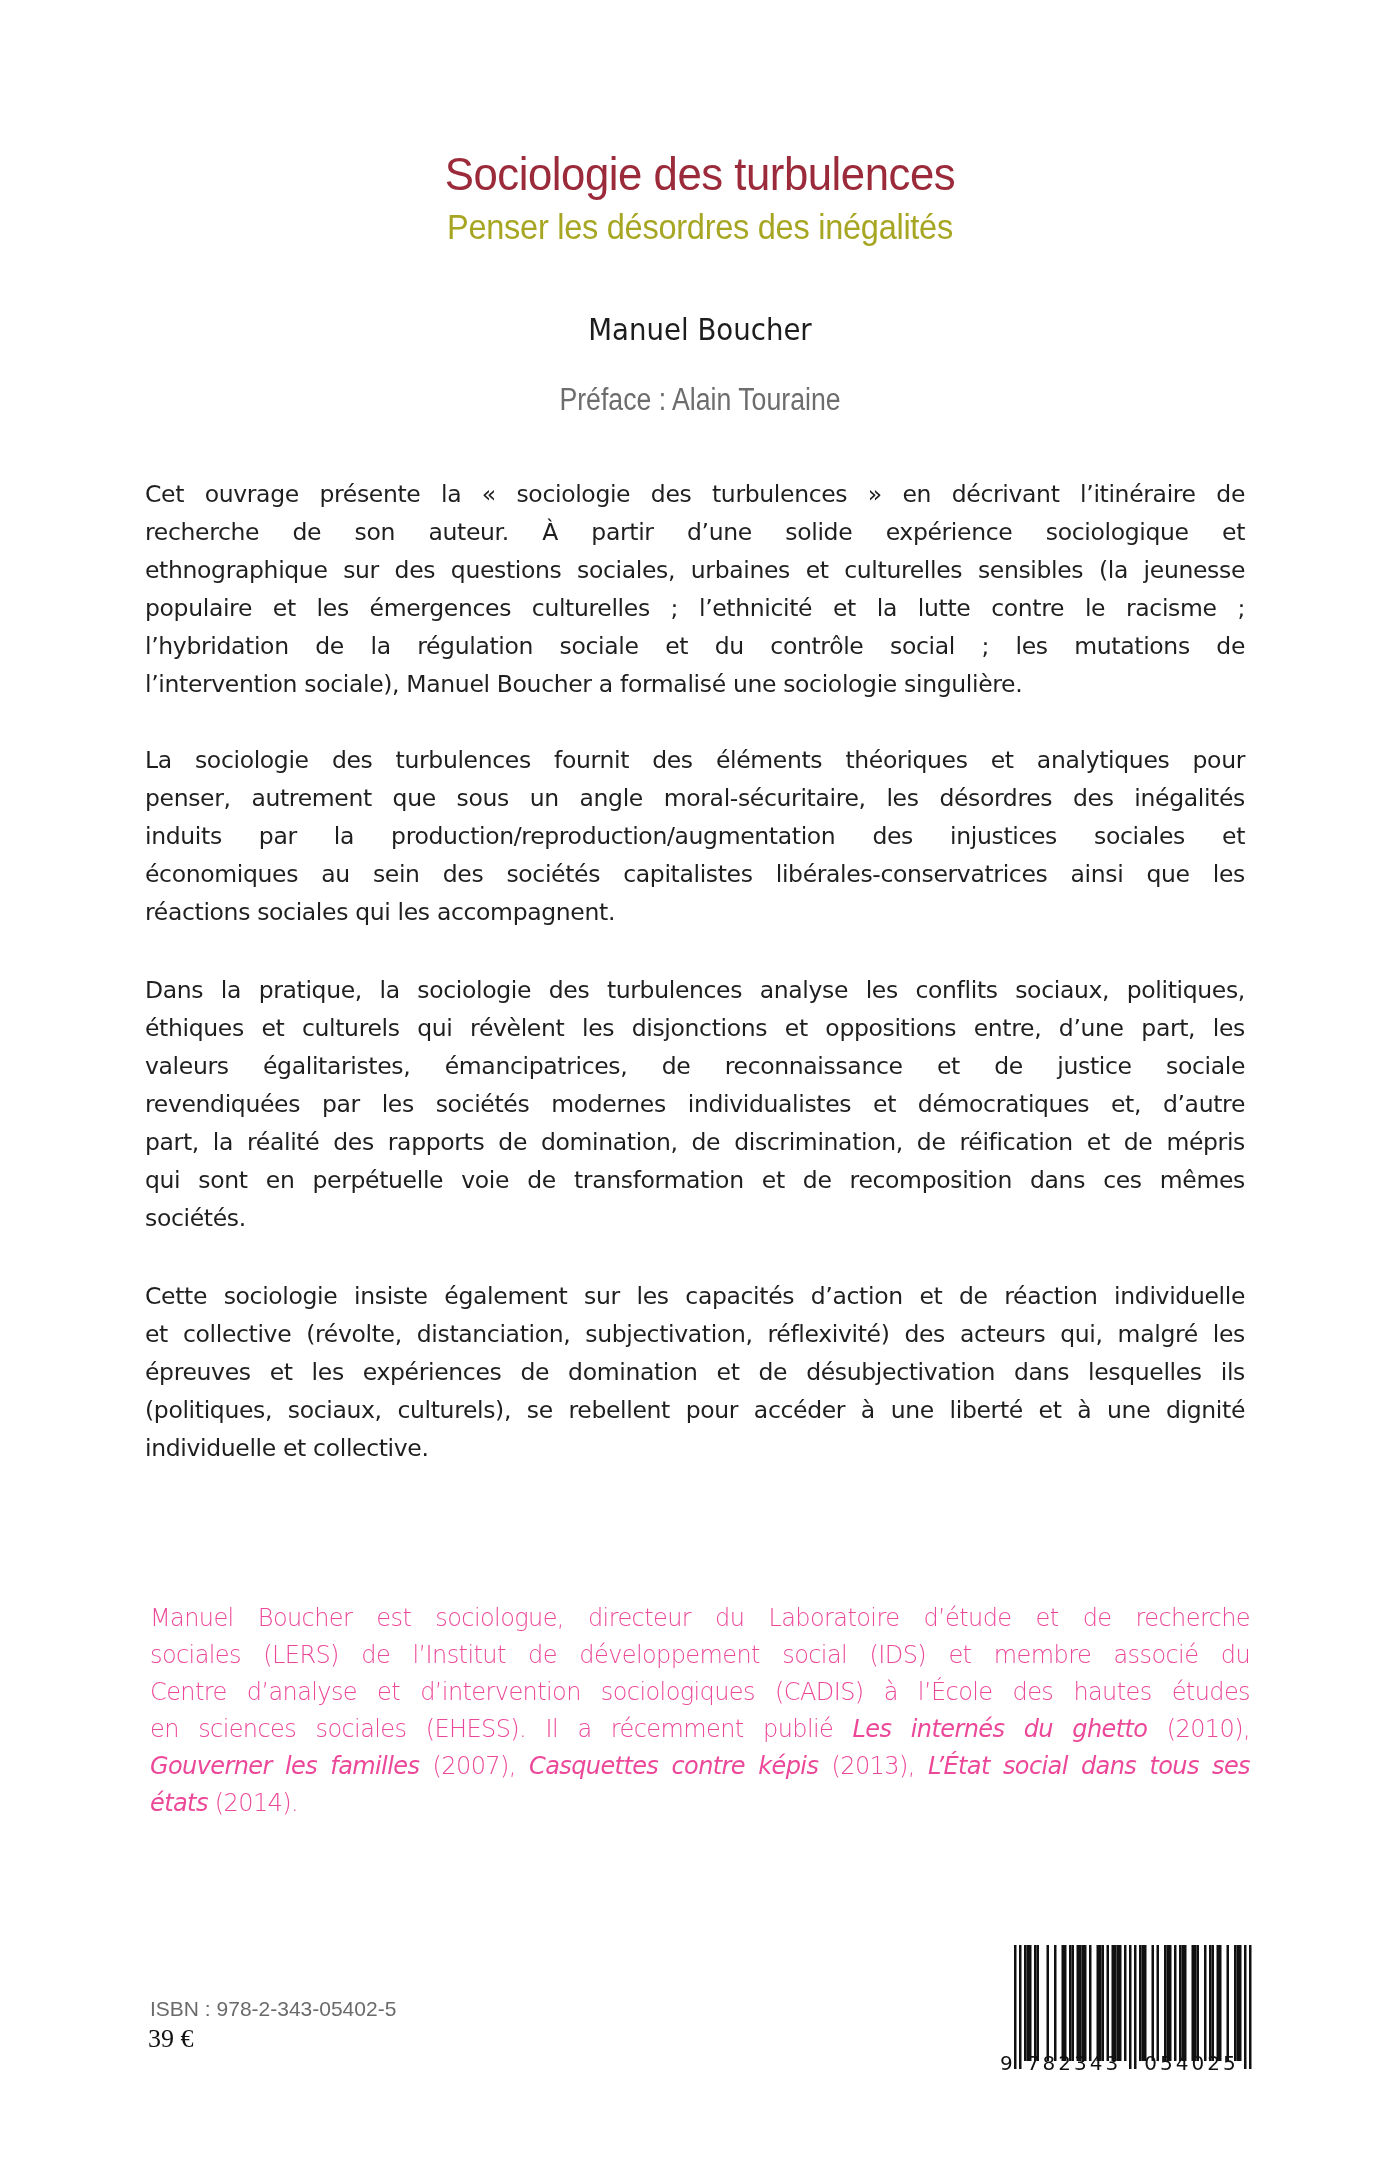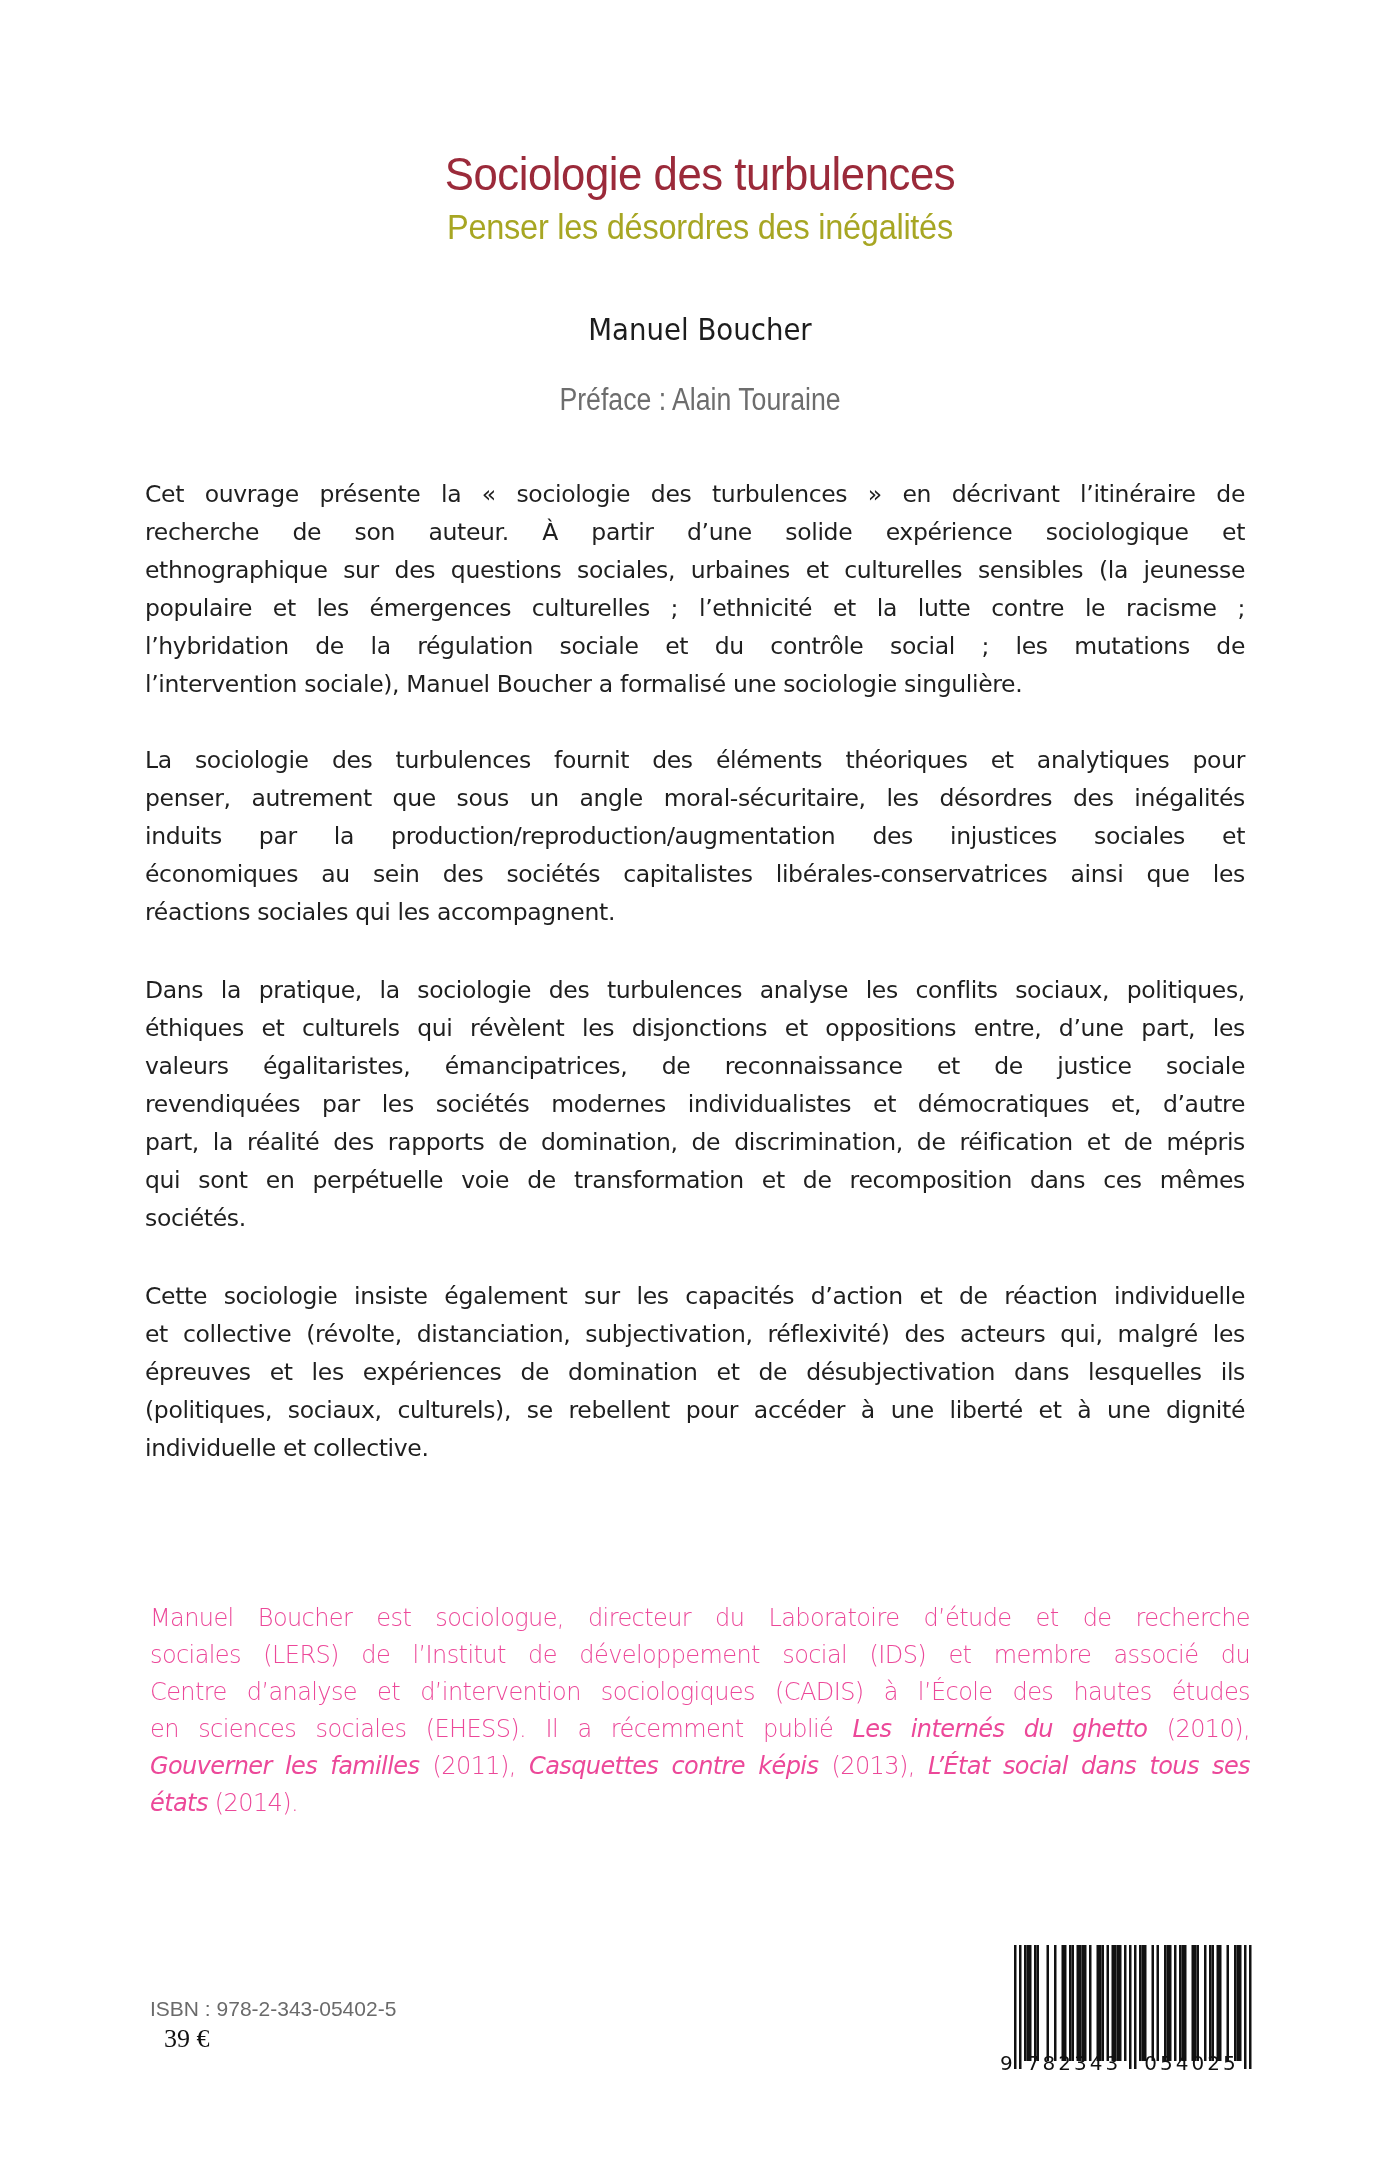--- a/index.html
+++ b/index.html
@@ -60,21 +60,20 @@
 
   .isbn {
     position: absolute; left: 150px; top: 1996px;
     font-family: Liberation Sans, sans-serif; font-size: 21px; color: #6a6a6a;
     line-height: 26px;
   }
   .price {
     position: absolute; left: 148px; top: 2024px;
     font-family: "Liberation Serif", serif; font-size: 26px; color: #111;
     line-height: 30px;
-    margin-left: 16px;
   }
 
   .barcode {
     position: absolute; left: 998px; top: 1944px; width: 258px; height: 128px;
   }
   .barcode svg { display: block; }
 </style>
 </head>
 <body>
 
@@ -118,21 +117,21 @@
     <span class="line">épreuves et les expériences de domination et de désubjectivation dans lesquelles ils</span>
     <span class="line">(politiques, sociaux, culturels), se rebellent pour accéder à une liberté et à une dignité</span>
     <span class="line last">individuelle et collective.</span>
   </div>
 
   <div class="bio">
     <span class="line">Manuel Boucher est sociologue, directeur du Laboratoire d’étude et de recherche</span>
     <span class="line">sociales (LERS) de l’Institut de développement social (IDS) et membre associé du</span>
     <span class="line">Centre d’analyse et d’intervention sociologiques (CADIS) à l’École des hautes études</span>
     <span class="line"><span>en sciences sociales (EHESS). Il a récemment publié </span><em>Les internés du ghetto</em><span> (2010),</span></span>
-    <span class="line"><em>Gouverner les familles</em><span> (2011), </span><em>Casquettes contre képis</em><span> (2013), </span><em>L’État social dans tous ses</em></span>
+    <span class="line"><em>Gouverner les familles</em><span> (2007), </span><em>Casquettes contre képis</em><span> (2013), </span><em>L’État social dans tous ses</em></span>
     <span class="line last"><em>états</em><span> (2014).</span></span>
   </div>
 
   <div class="isbn">ISBN : 978-2-343-05402-5</div>
   <div class="price">39 €</div>
 
   <div class="barcode">
     <svg id="barcode-svg" width="258" height="128" viewBox="0 0 258 128">
         <rect x="16" y="1" width="2.5" height="124" fill="#111"></rect>
         <rect x="21" y="1" width="2.5" height="124" fill="#111"></rect>

